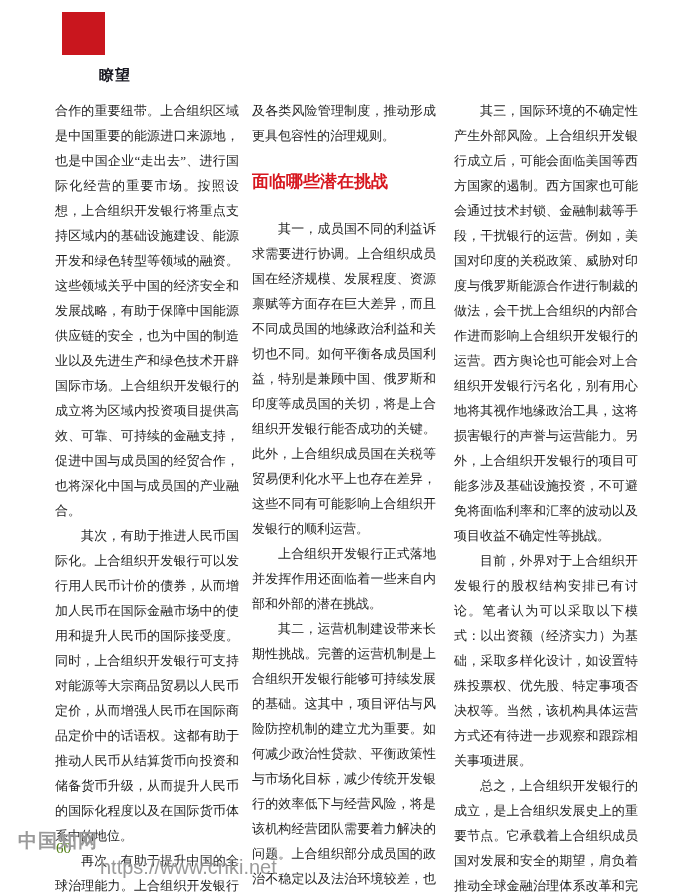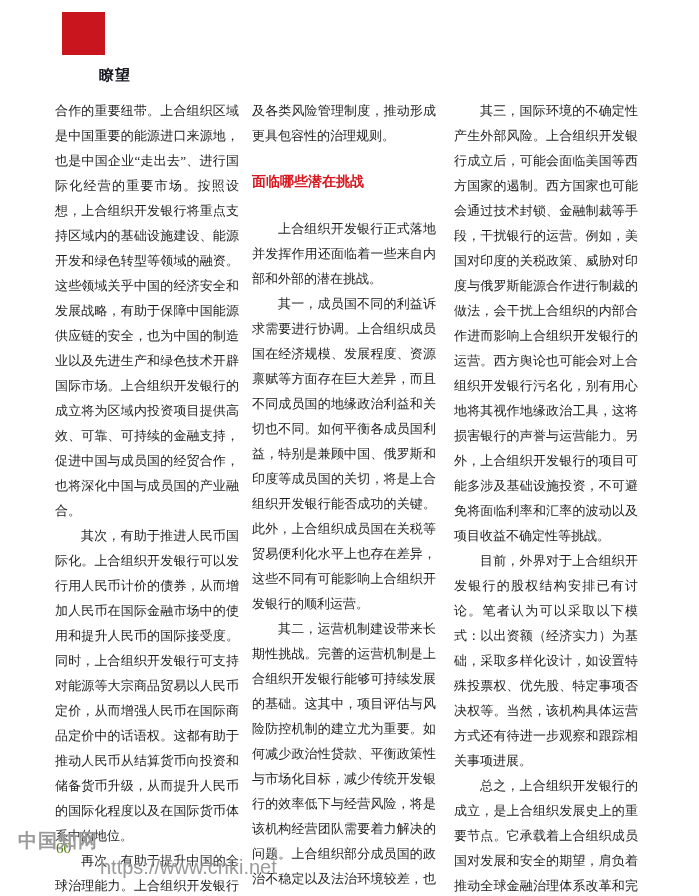--- a/index.html
+++ b/index.html
@@ -32,21 +32,21 @@
     text-align:justify;
   }
   .col1 { left:55px; }
   .col2 { left:252px; }
   .col3 { left:454px; }
   .col p { margin:0; }
   .indent { text-indent:2em; }
 
   .section-heading {
     font-family:"Liberation Sans", sans-serif;
-    font-weight:bold; font-size:14px; line-height:25px;
+    font-weight:bold; font-size:17px; line-height:25px;
     color:#d7171f; margin:21px 0 22px !important;
     text-align:left; text-indent:0;
   }
 
   
   .page-number {
     position:absolute; left:56px; top:840px;
     font-size:15px; color:#4d7c0f;
   }
   .watermark-cn {
@@ -74,22 +74,22 @@
 
   <div class="col col1">
     <p>合作的重要纽带。上合组织区域是中国重要的能源进口来源地，也是中国企业“走出去”、进行国际化经营的重要市场。按照设想，上合组织开发银行将重点支持区域内的基础设施建设、能源开发和绿色转型等领域的融资。这些领域关乎中国的经济安全和发展战略，有助于保障中国能源供应链的安全，也为中国的制造业以及先进生产和绿色技术开辟国际市场。上合组织开发银行的成立将为区域内投资项目提供高效、可靠、可持续的金融支持，促进中国与成员国的经贸合作，也将深化中国与成员国的产业融合。</p>
     <p class="indent">其次，有助于推进人民币国际化。上合组织开发银行可以发行用人民币计价的债券，从而增加人民币在国际金融市场中的使用和提升人民币的国际接受度。同时，上合组织开发银行可支持对能源等大宗商品贸易以人民币定价，从而增强人民币在国际商品定价中的话语权。这都有助于推动人民币从结算货币向投资和储备货币升级，从而提升人民币的国际化程度以及在国际货币体系中的地位。</p>
     <p class="indent">再次，有助于提升中国的全球治理能力。上合组织开发银行的成立是中国参与国际金融规则制定、增强区域治理影响力和话语权的重要尝试。中国可通过与成员国协商，建立符合发展中国家需求的项目选择和评估标准以</p>
   </div>
 
   <div class="col col2">
     <p>及各类风险管理制度，推动形成更具包容性的治理规则。</p>
     <p class="section-heading">面临哪些潜在挑战</p>
+    <p class="indent">其一，成员国不同的利益诉求需要进行协调。上合组织成员国在经济规模、发展程度、资源禀赋等方面存在巨大差异，而且不同成员国的地缘政治利益和关切也不同。如何平衡各成员国利益，特别是兼顾中国、俄罗斯和印度等成员国的关切，将是上合组织开发银行能否成功的关键。此外，上合组织成员国在关税等贸易便利化水平上也存在差异，这些不同有可能影响上合组织开发银行的顺利运营。</p>
     <p class="indent">上合组织开发银行正式落地并发挥作用还面临着一些来自内部和外部的潜在挑战。</p>
-    <p class="indent">其一，成员国不同的利益诉求需要进行协调。上合组织成员国在经济规模、发展程度、资源禀赋等方面存在巨大差异，而且不同成员国的地缘政治利益和关切也不同。如何平衡各成员国利益，特别是兼顾中国、俄罗斯和印度等成员国的关切，将是上合组织开发银行能否成功的关键。此外，上合组织成员国在关税等贸易便利化水平上也存在差异，这些不同有可能影响上合组织开发银行的顺利运营。</p>
     <p class="indent">其二，运营机制建设带来长期性挑战。完善的运营机制是上合组织开发银行能够可持续发展的基础。这其中，项目评估与风险防控机制的建立尤为重要。如何减少政治性贷款、平衡政策性与市场化目标，减少传统开发银行的效率低下与经营风险，将是该机构经营团队需要着力解决的问题。上合组织部分成员国的政治不稳定以及法治环境较差，也会给项目的开展增加难度。上合组织开发银行的成功经营离不开兼具国际金融、区域发展以及专业技术的高水平人才，而上合组织此类人才的储备相</p>
   </div>
 
   <div class="col col3">
     <p class="indent">其三，国际环境的不确定性产生外部风险。上合组织开发银行成立后，可能会面临美国等西方国家的遏制。西方国家也可能会通过技术封锁、金融制裁等手段，干扰银行的运营。例如，美国对印度的关税政策、威胁对印度与俄罗斯能源合作进行制裁的做法，会干扰上合组织的内部合作进而影响上合组织开发银行的运营。西方舆论也可能会对上合组织开发银行污名化，别有用心地将其视作地缘政治工具，这将损害银行的声誉与运营能力。另外，上合组织开发银行的项目可能多涉及基础设施投资，不可避免将面临利率和汇率的波动以及项目收益不确定性等挑战。</p>
     <p class="indent">目前，外界对于上合组织开发银行的股权结构安排已有讨论。笔者认为可以采取以下模式：以出资额（经济实力）为基础，采取多样化设计，如设置特殊投票权、优先股、特定事项否决权等。当然，该机构具体运营方式还有待进一步观察和跟踪相关事项进展。</p>
     <p class="indent"><span>总之，上合组织开发银行的成立，是上合组织发展史上的重要节点。它承载着上合组织成员国对发展和安全的期望，肩负着推动全球金融治理体系改革和完善的使命。</span></p>
 
   </div>
 

